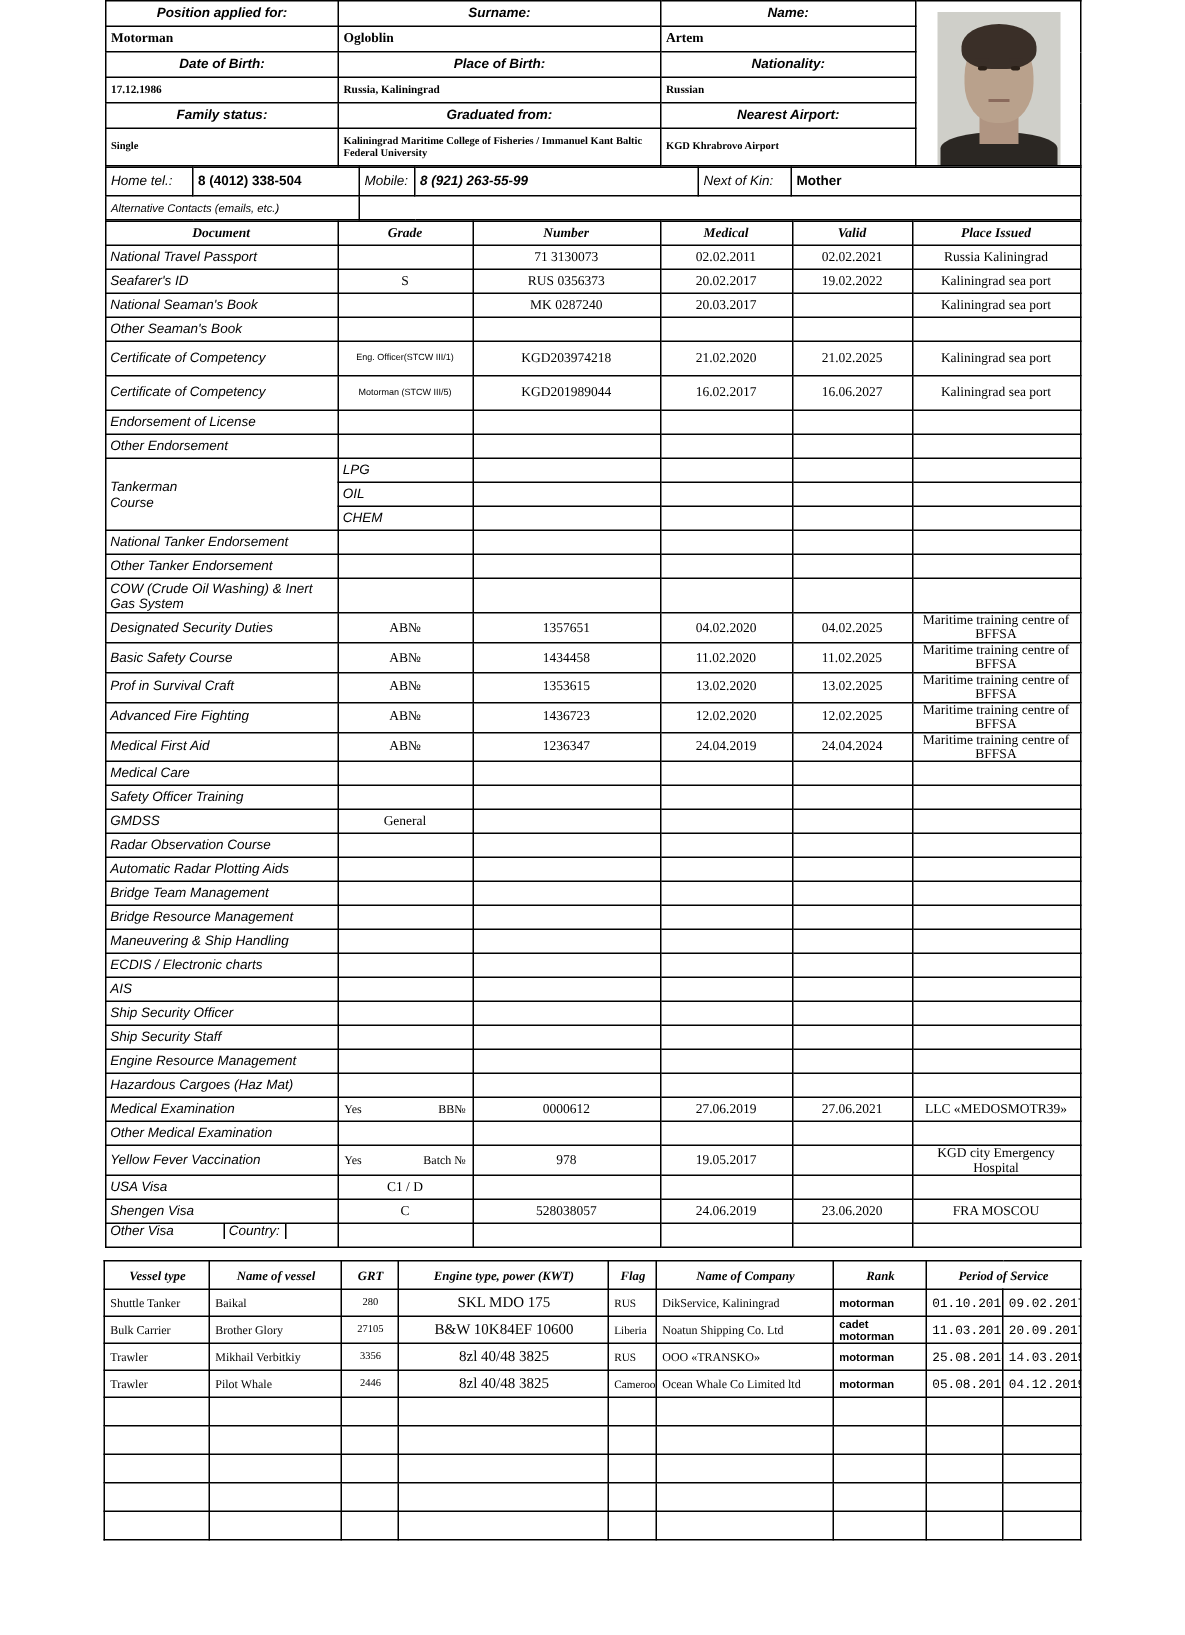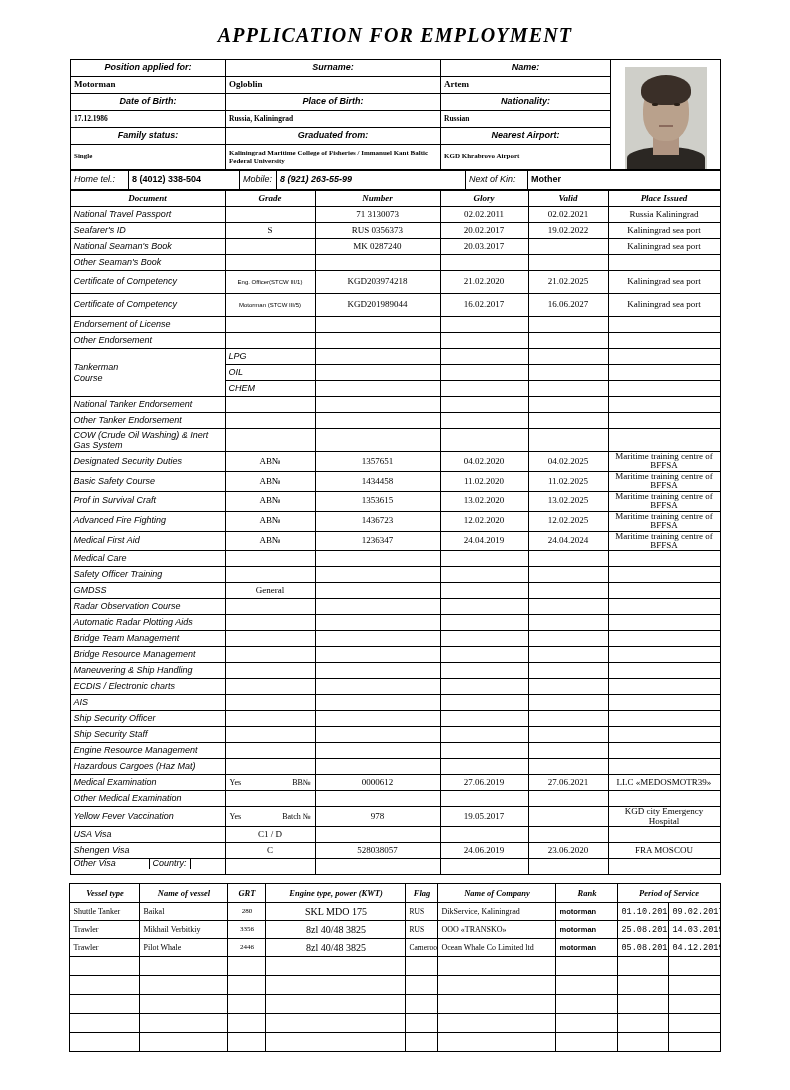--- a/index.html
+++ b/index.html
@@ -126,21 +126,20 @@
   .vessel .l{text-align:left;}
   .vessel .bold-sans{font-family:"Liberation Sans",sans-serif;font-weight:bold;font-size:8px;}
   .vessel .eng{font-family:"Liberation Serif",serif;font-size:10px;text-align:center;}
   .vessel .dt{font-family:Liberation Mono, monospace;font-size:8.5px;text-align:center;}
 </style>
 </head>
 <body>
 
 <div class="page">
 
-  <div class="doc-title">APPLICATION  FOR  EMPLOYMENT</div>
 
   <div class="hdr-wrap">
     <table class="tbl hdr">
       <colgroup>
         <col style="width:155px">
           <col style="width:215px">
           <col style="width:170px">
           <col style="width:110px">
       </colgroup>
       <tbody>
@@ -201,39 +200,43 @@
       </colgroup>
       <tbody>
           <tr>
         <td class="contact-lbl" style="height:16px">Home tel.:</td>
         <td class="contact-val ctr">8 (4012) 338-504</td>
         <td class="contact-lbl">Mobile:</td>
         <td class="contact-val ital">8 (921) 263-55-99</td>
         <td class="contact-lbl">Next of Kin:</td>
         <td class="contact-val">Mother</td>
       </tr>
+      <tr>
+        <td class="contact-lbl" style="height:13px;font-size:7.5px" colspan="2">Alternative Contacts (emails, etc.)</td>
+        <td class="contact-val" colspan="4"></td>
+      </tr>
     </tbody>
       </table>
   </div>
 
   <table class="docs" id="docs-table">
     <colgroup>
       <col style="width:155px">
         <col style="width:90px">
         <col style="width:125px">
       <col style="width:88px">
         <col style="width:80px">
         <col style="width:112px">
     </colgroup>
     <thead>
       <tr>
         <td class="hdr-c">Document</td>
         <td class="hdr-c">Grade</td>
         <td class="hdr-c">Number</td>
-        <td class="hdr-c">Glory</td>
+        <td class="hdr-c">Medical</td>
         <td class="hdr-c">Valid</td>
         <td class="hdr-c">Place Issued</td>
       </tr>
     </thead>
     <tbody id="docs-body">
         <tr>
           <td class="rowlbl" style="height: 15px;">National Travel Passport</td>
           <td class="cell"></td>
           <td class="cell">71 3130073</td>
           <td class="cell">02.02.2011</td>
@@ -594,20 +597,31 @@
           <td class="l">Baikal</td>
           <td class="c" style="font-size: 7px;">280</td>
           <td class="eng c">SKL MDO 175</td>
           <td class="l" style="font-size: 7.5px; line-height: 1;">RUS</td>
           <td class="l">DikService, Kaliningrad</td>
           <td class="bold-sans l" style="font-size: 7.5px; line-height: 1;">motorman</td>
           <td class="dt c">01.10.2016</td>
           <td class="dt c">09.02.2017</td>
         </tr>
         <tr>
+          <td class="l">Bulk Carrier</td>
+          <td class="l">Brother Glory</td>
+          <td class="c" style="font-size: 7px;">27105</td>
+          <td class="eng c">B&amp;W 10K84EF  10600</td>
+          <td class="l" style="font-size: 7.5px; line-height: 1;">Liberia</td>
+          <td class="l">Noatun Shipping Co. Ltd</td>
+          <td class="bold-sans l" style="font-size: 7.5px; line-height: 1;">cadet motorman</td>
+          <td class="dt c">11.03.2017</td>
+          <td class="dt c">20.09.2017</td>
+        </tr>
+        <tr>
           <td class="l">Trawler</td>
           <td class="l">Mikhail Verbitkiy</td>
           <td class="c" style="font-size: 7px;">3356</td>
           <td class="eng c">8zl 40/48  3825</td>
           <td class="l" style="font-size: 7.5px; line-height: 1;">RUS</td>
           <td class="l">OOO «TRANSKO»</td>
           <td class="bold-sans l" style="font-size: 7.5px; line-height: 1;">motorman</td>
           <td class="dt c">25.08.2018</td>
           <td class="dt c">14.03.2019</td>
         </tr>

